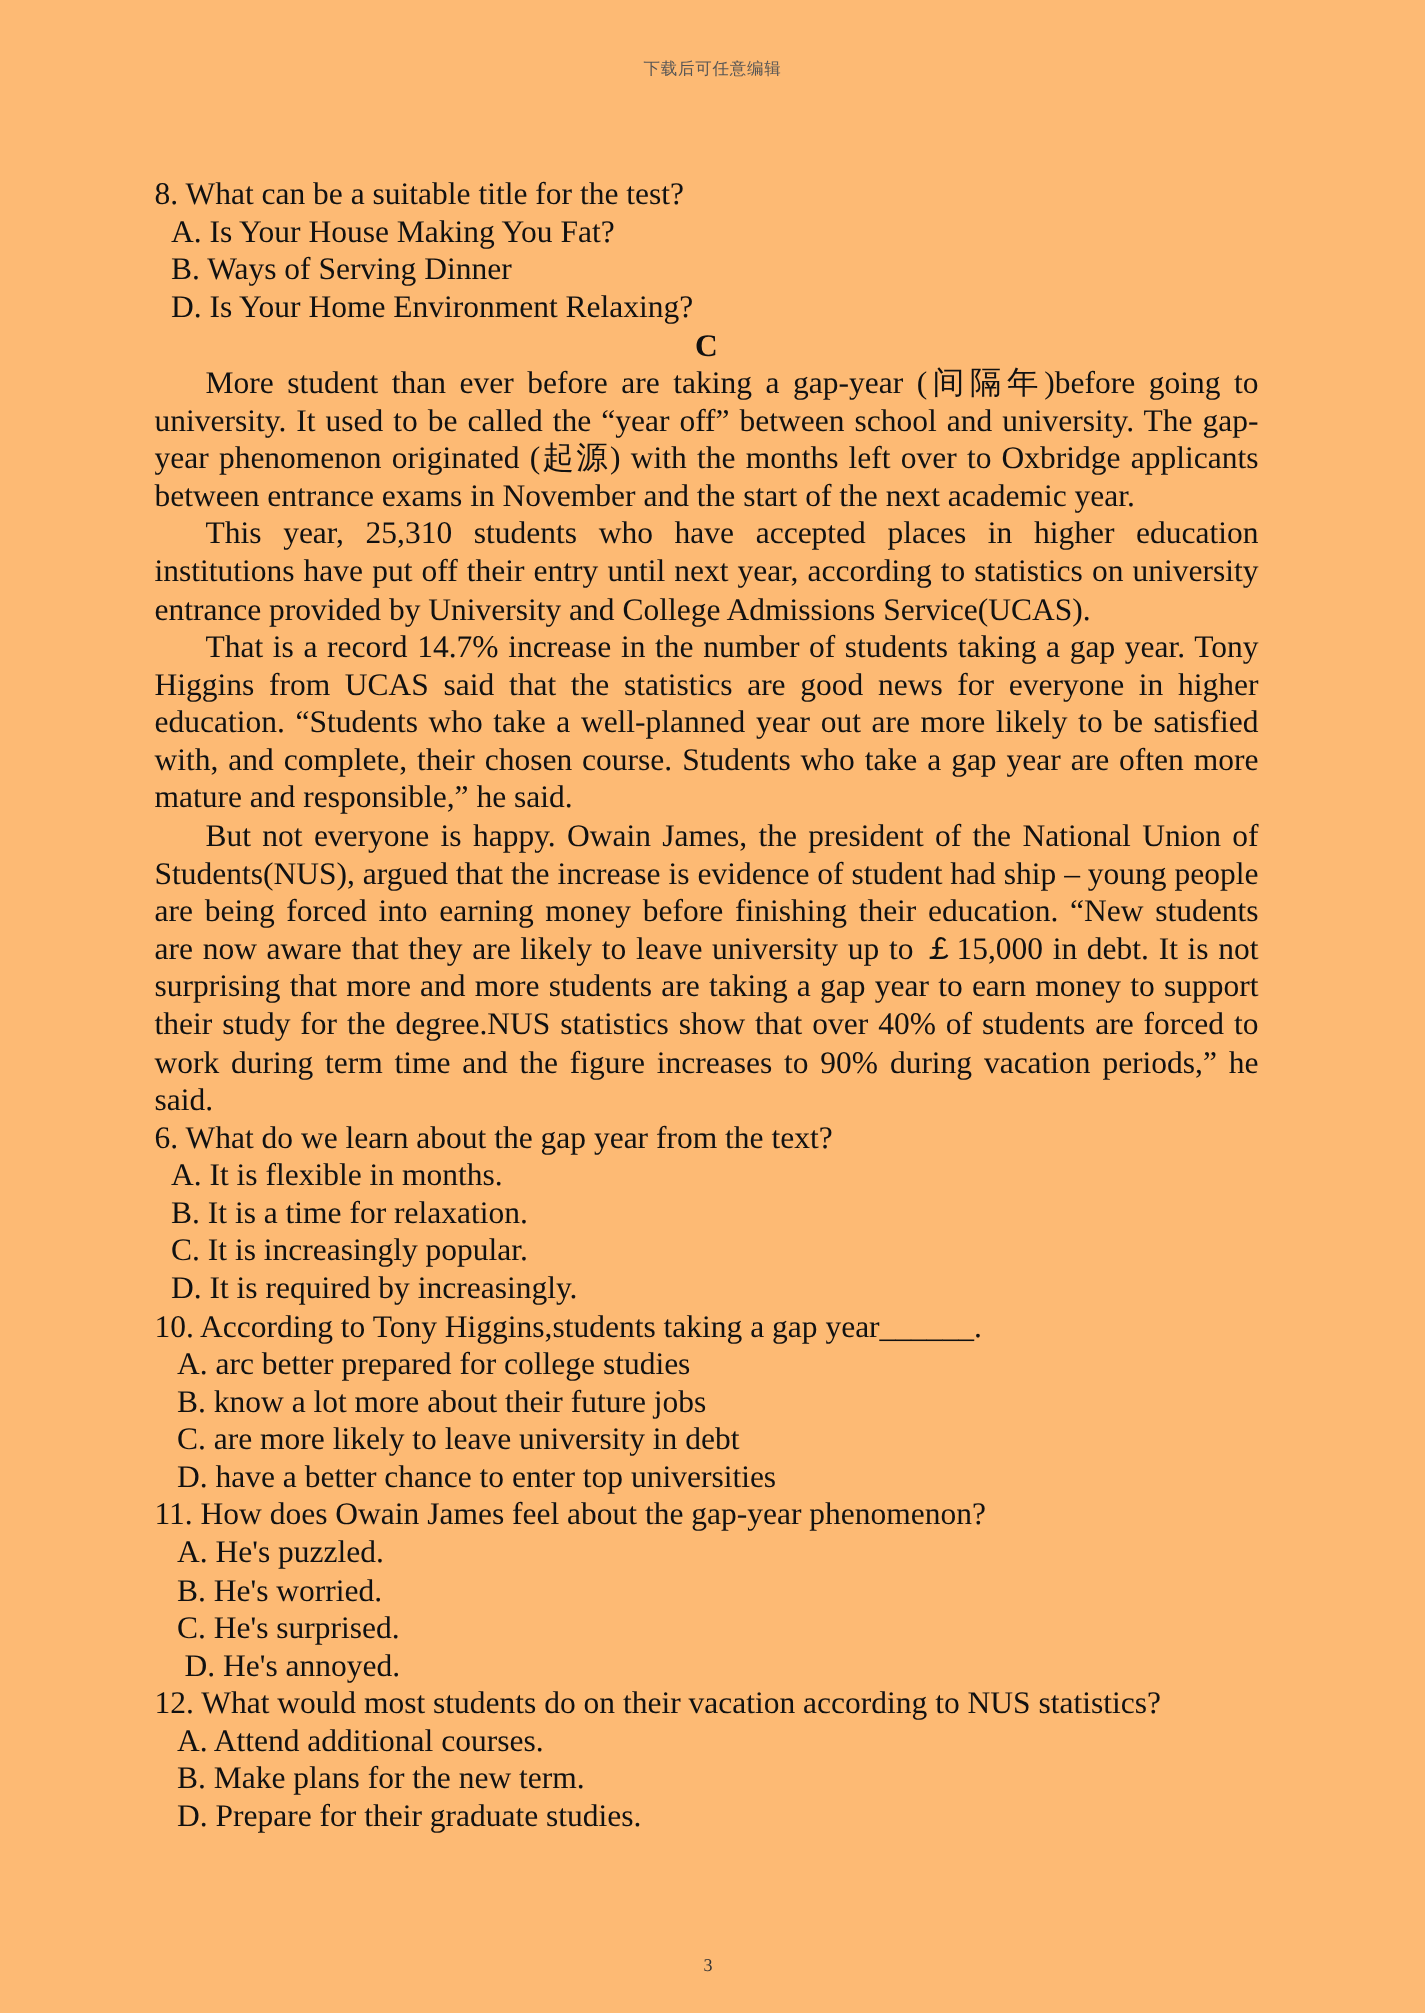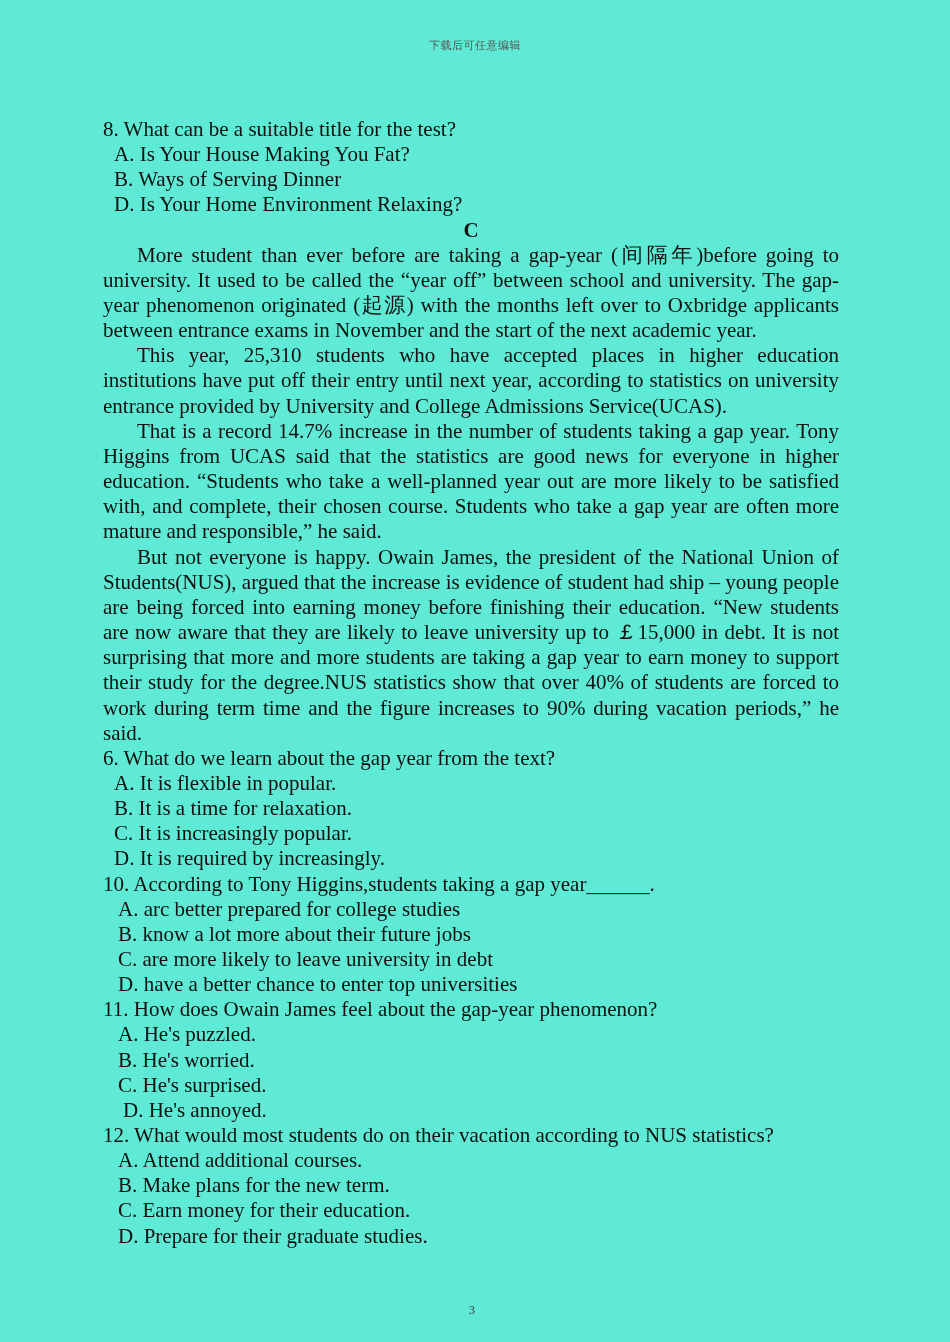--- a/index.html
+++ b/index.html
@@ -1,17 +1,17 @@
 <!DOCTYPE html>
 <html><head>
 <meta charset="utf-8">
 <style>
   html, body { margin: 0; padding: 0; background: #ffffff; }
   body { width: 950px; height: 1342px; position: relative; overflow: hidden; }
-  .page { position: absolute; left: 0; top: 0; width: 950px; height: 1342px; background: #5eead4; }
+  .page { position: absolute; left: 0; top: 0; width: 950px; height: 1342px; background: #fdba74; }
   .header { position: absolute; top: 38px; left: 0; width: 950px; text-align: center;
     font-family: "DejaVu Sans", sans-serif; font-size: 11px; color: #555; letter-spacing: 0.5px; }
   .footer { position: absolute; top: 1303px; left: 0; width: 944px; text-align: center;
     font-family: "Liberation Serif", serif; font-size: 12px; color: #333; }
   .content { position: absolute; left: 103px; top: 117px; width: 740px;
     font-family: "Liberation Serif", serif; font-size: 21px; line-height: 25.15px; color: #111; }
   .line { white-space: nowrap; height: 25.15px; }
   .ind1 { padding-left: 11px; }
   .ind2 { padding-left: 15px; }
   .ind3 { padding-left: 20px; }
@@ -38,21 +38,21 @@
 
     <div class="para">
       <p>More student than ever before are taking a gap-year (间隔年)before going to university. It used to be called the “year off” between school and university. The gap-year phenomenon originated (起源) with the months left over to Oxbridge applicants between entrance exams in November and the start of the next academic year.</p>
       <p>This year, 25,310 students who have accepted places in higher education institutions have put off their entry until next year, according to statistics on university entrance provided by University and College Admissions Service(UCAS).</p>
       <p>That is a record 14.7% increase in the number of students taking a gap year. Tony Higgins from UCAS said that the statistics are good news for everyone in higher education. “Students who take a well-planned year out are more likely to be satisfied with, and complete, their chosen course. Students who take a gap year are often more mature and responsible,” he said.</p>
       <p>But not everyone is happy. Owain James, the president of the National Union of Students(NUS), argued that the increase is evidence of student had ship – young people are being forced into earning money before finishing their education. “New students are now aware that they are likely to leave university up to ￡15,000 in debt. It is not surprising that more and more students are taking a gap year to earn money to support their study for the degree.NUS statistics show that over 40% of students are  forced to work during term time and the figure increases to 90% during vacation periods,” he said.</p>
     </div>
 
     <div>
       <div class="line">6. What do we learn about the gap year from the text?</div>
-      <div class="line ind1">A. It is flexible in popular.</div>
+      <div class="line ind1">A. It is flexible in months.</div>
       <div class="line ind1">B. It is a time for relaxation.</div>
       <div class="line ind1">C. It is increasingly popular.</div>
       <div class="line ind1">D. It is required by increasingly.</div>
     </div>
 
     <div>
       <div class="line">10. According to Tony Higgins,students taking a gap year______.</div>
       <div class="line ind2">A. arc better prepared for college studies</div>
       <div class="line ind2">B. know a lot more about their future jobs</div>
       <div class="line ind2">C. are more likely to leave university in debt</div>
@@ -64,19 +64,18 @@
       <div class="line ind2">A. He's puzzled.</div>
       <div class="line ind2">B. He's worried.</div>
       <div class="line ind2">C. He's surprised.</div>
       <div class="line ind3">D. He's annoyed.</div>
     </div>
 
     <div>
       <div class="line">12. What would most students do on their vacation according to NUS statistics?</div>
       <div class="line ind2">A. Attend additional courses.</div>
       <div class="line ind2">B. Make plans for the new term.</div>
-      <div class="line ind2">C. Earn money for their education.</div>
       <div class="line ind2">D. Prepare for their graduate studies.</div>
     </div>
   </div>
 
   <div class="footer">3</div>
 </div>
 
 </body></html>

